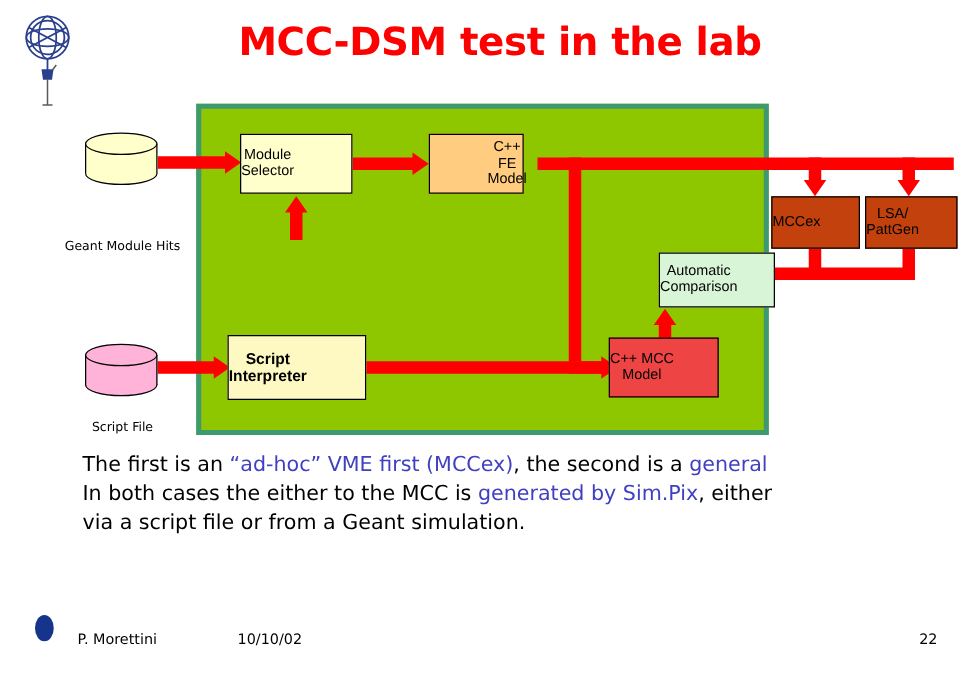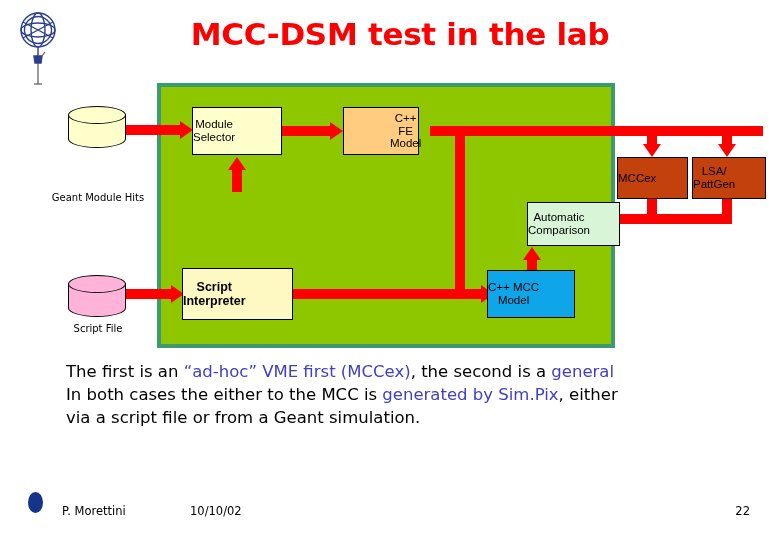--- a/index.html
+++ b/index.html
@@ -33,21 +33,21 @@
   .box{
     position:absolute;border:1px solid #000;box-sizing:border-box;
     display:flex;align-items:center;justify-content:flex-start;
     text-align:center;line-height:1.12;
     font-family:Liberation Sans, sans-serif;
     font-size:11.5px;color:#000;
   }
   .box span{display:block;}
   .b-yellow{background:#ffffcc;}
   .b-orange-l{background:#ffcc80;}
-  .b-orange{background:#0ea5e9;}
+  .b-orange{background:#ef4444;}
   .b-pink{background:#fef9c3;font-weight:bold;font-size:12.5px;}
   .b-mint{background:#d8f5d8;}
   .b-lav{background:#c2410c;}
 
   
   .cyl{position:absolute;}
   .cyl .body{position:absolute;left:0;right:0;top:9px;bottom:9px;border-left:1px solid #000;border-right:1px solid #000;}
   .cyl .top{position:absolute;left:0;top:0;width:100%;height:18px;border:1px solid #000;border-radius:50%;box-sizing:border-box;}
   .cyl .bot{position:absolute;left:0;bottom:0;width:100%;height:18px;border:1px solid #000;border-radius:50%;box-sizing:border-box;}
   .cyl-yellow .body,.cyl-yellow .top,.cyl-yellow .bot{background:#ffffcc;}
@@ -120,21 +120,21 @@
   <div class="cyl-label" style="left:44px;top:192px;width:108px;">
     <span>Geant Module</span>
     <span>Hits</span>
   </div>
 
   <div class="cyl cyl-pink" style="left:68px;top:275px;width:58px;height:42px;">
     <div class="bot"></div>
       <div class="body"></div>
       <div class="top"></div>
   </div>
-  <div class="cyl-label" style="left:44px;top:323px;width:108px;">
+  <div class="cyl-label" style="left:44px;top:337px;width:108px;">
     <span>Script File</span>
   </div>
 
   <div class="bar" style="left:126px;top:125px;width:56px;height:10px;"></div>
   <div class="arrow ar-right" style="left:180px;top:121px;"></div>
 
   <div class="bar" style="left:232px;top:168px;width:10px;height:24px;"></div>
   <div class="arrow ar-up" style="left:228px;top:157px;"></div>
 
   <div class="bar" style="left:282px;top:126px;width:50px;height:10px;"></div>

